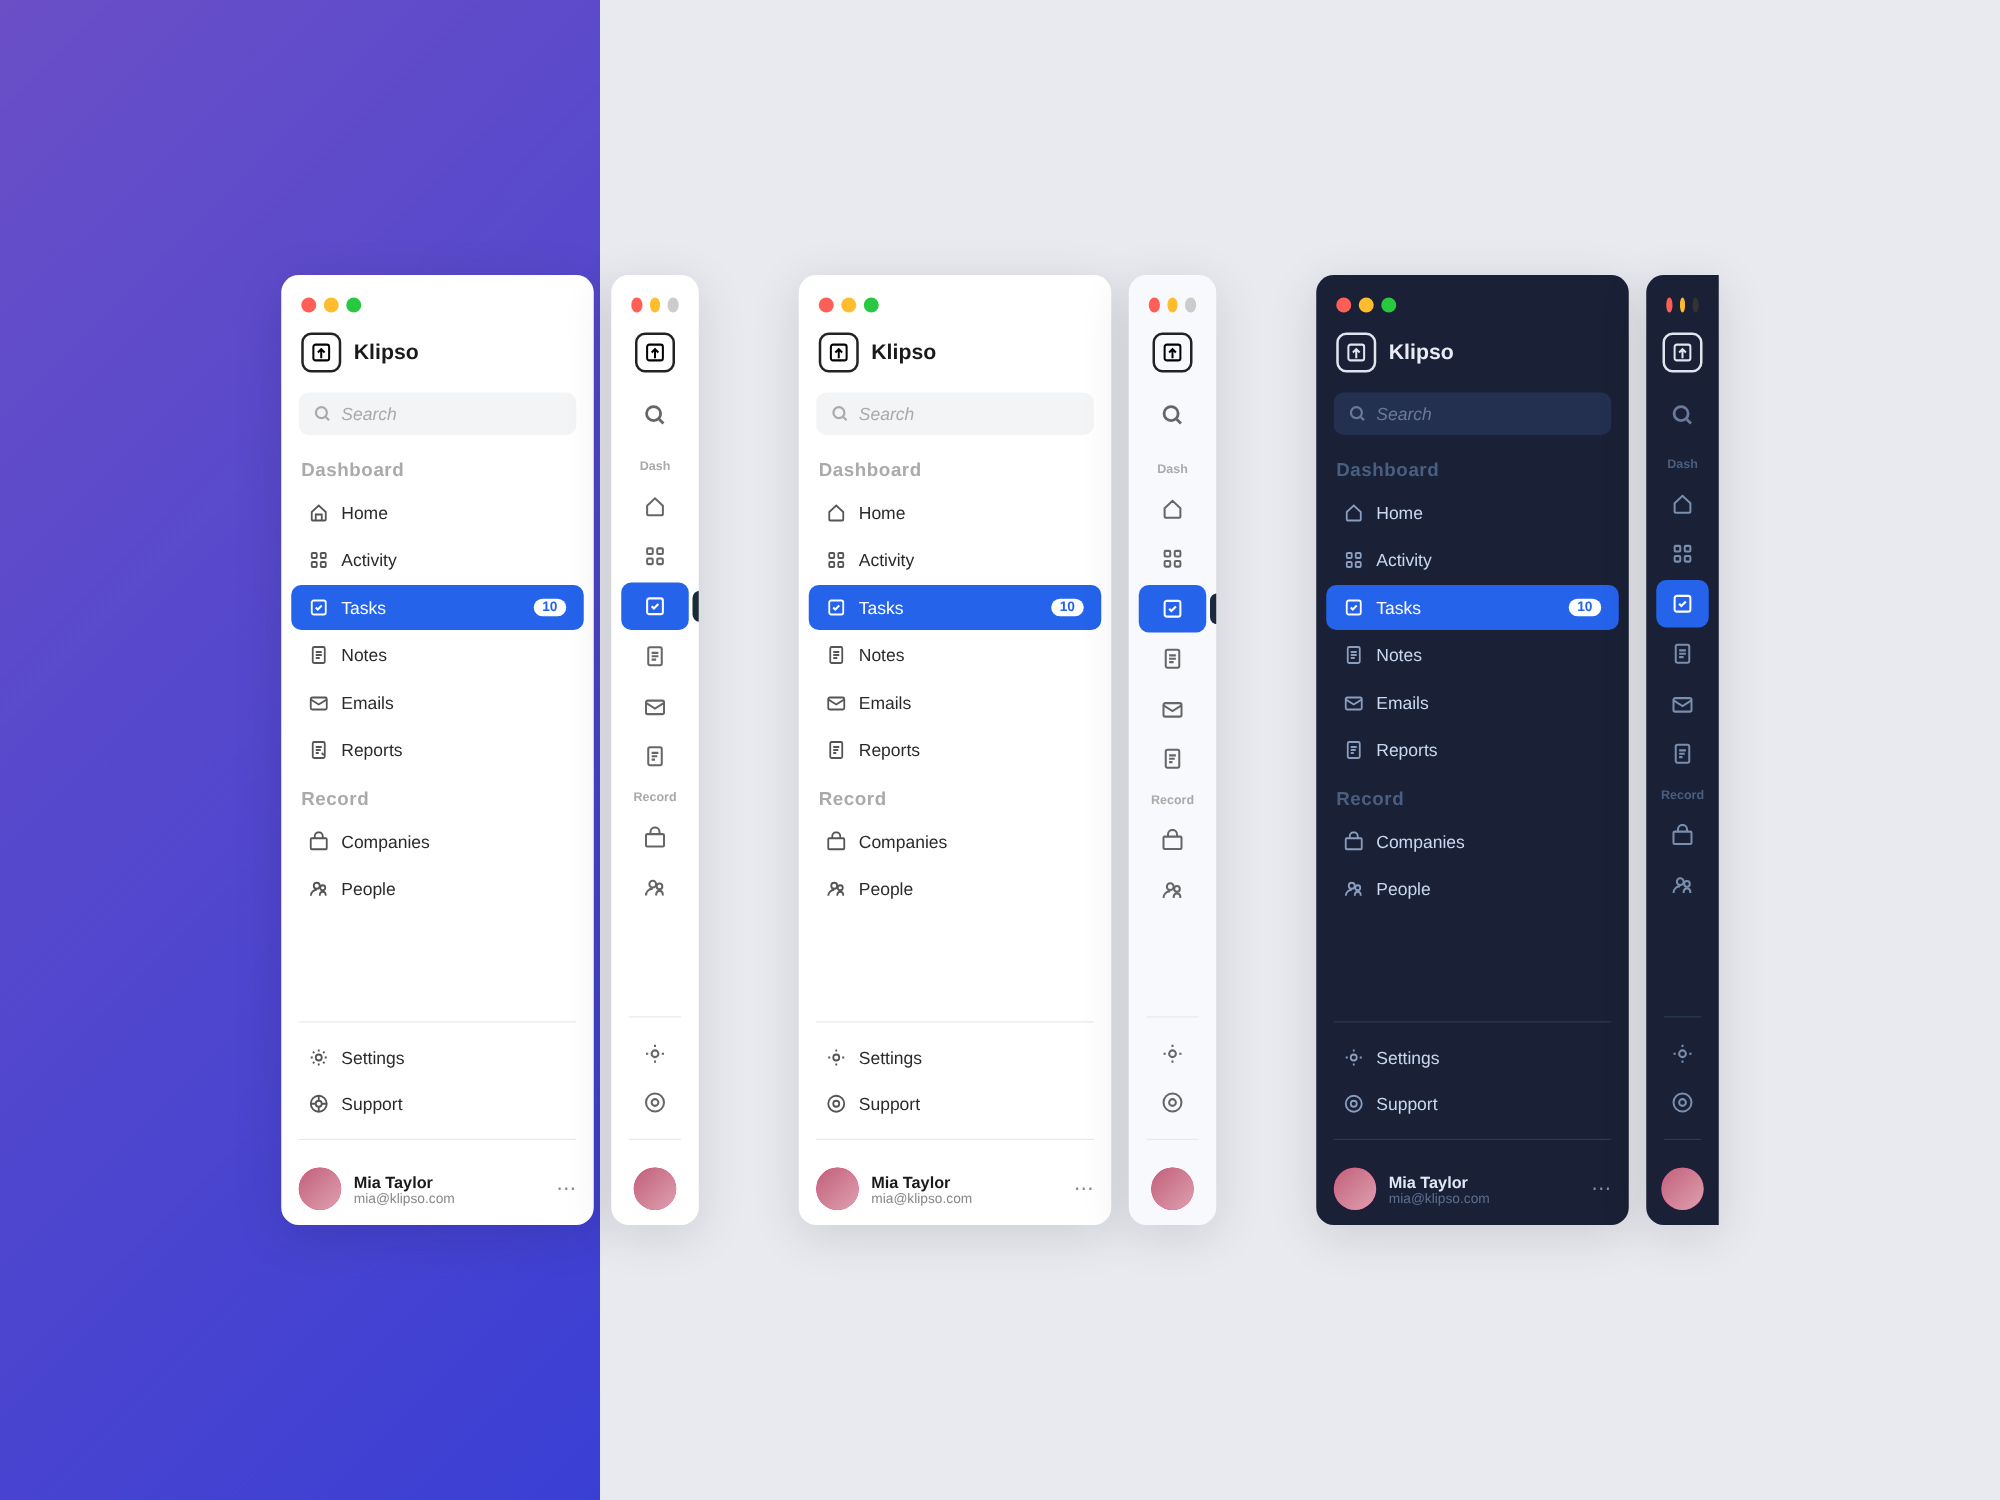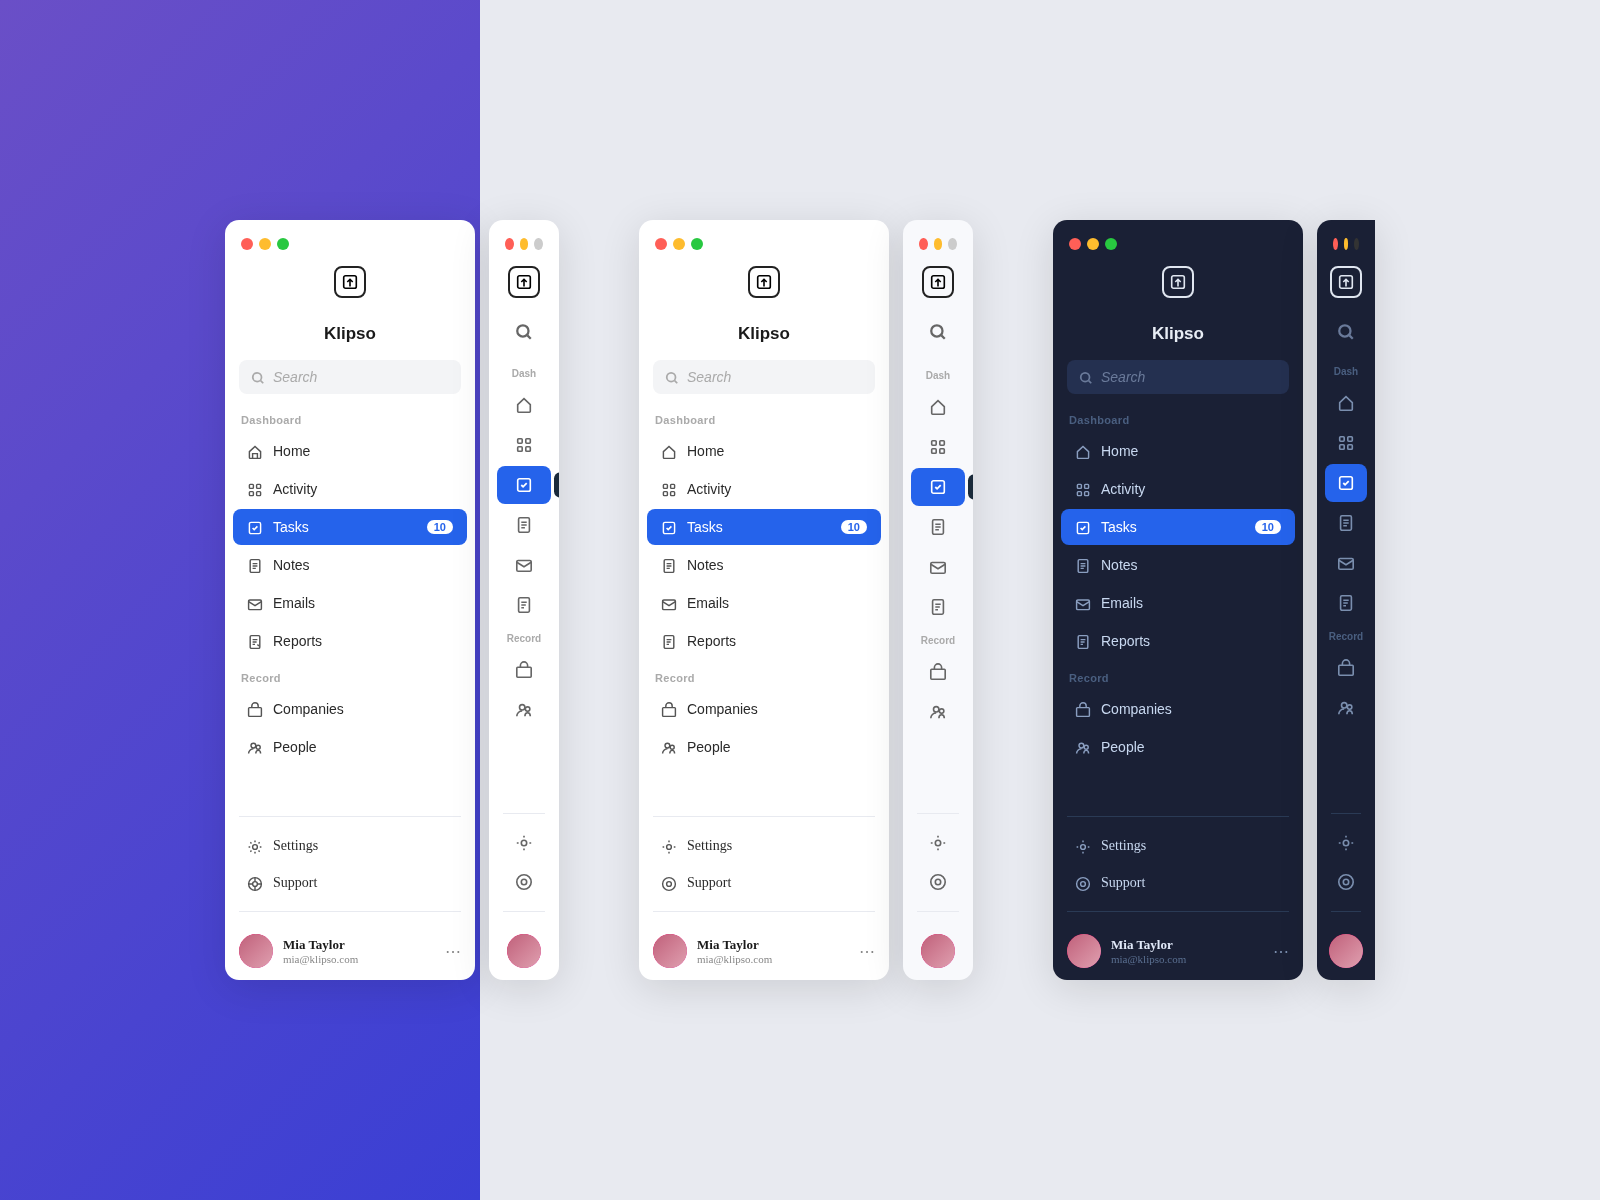--- a/index.html
+++ b/index.html
@@ -73,23 +73,22 @@
       border-radius: 50%;
     }
     .light.red { background: #ff5f57; }
     .light.yellow { background: #febc2e; }
     .light.green { background: #28c840; }
 
     
     .logo-area {
       display: flex;
       align-items: center;
-      gap: 26px;
+      gap: 10px;
       padding: 4px 16px 16px 16px;
-      flex-direction: column;
     }
     .logo-icon {
       width: 32px; height: 32px;
       border: 2px solid #222;
       border-radius: 8px;
       display: flex; align-items: center; justify-content: center;
       font-size: 16px;
     }
     .dark .logo-icon { border-color: #e0e6f0; }
     .logo-text {
@@ -116,21 +115,21 @@
     .search-icon-only {
       margin: 0 auto 16px auto;
       width: 36px; height: 36px;
       display: flex; align-items: center; justify-content: center;
       color: #666;
     }
     .dark .search-icon-only { color: #7a8eae; }
 
     
     .section-label {
-      font-size: 11px;
+      font-size: 15px;
       font-weight: 600;
       color: #aaa;
       padding: 4px 16px 6px 16px;
       letter-spacing: 0.03em;
       text-transform: none;
     }
     .dark .section-label { color: #4a5f80; }
 
     .section-label-collapsed {
       font-size: 10px;
@@ -202,21 +201,20 @@
 
     .divider {
       height: 1px;
       background: #e8eaf0;
       margin: 10px 14px;
     }
     .dark .divider { background: #2a3a55; }
 
     .bottom-section {
       margin-top: auto;
-      font-family: Liberation Serif, serif;
     }
 
     .user-row {
       display: flex;
       align-items: center;
       gap: 10px;
       padding: 12px 14px;
       cursor: pointer;
     }
     .avatar {

